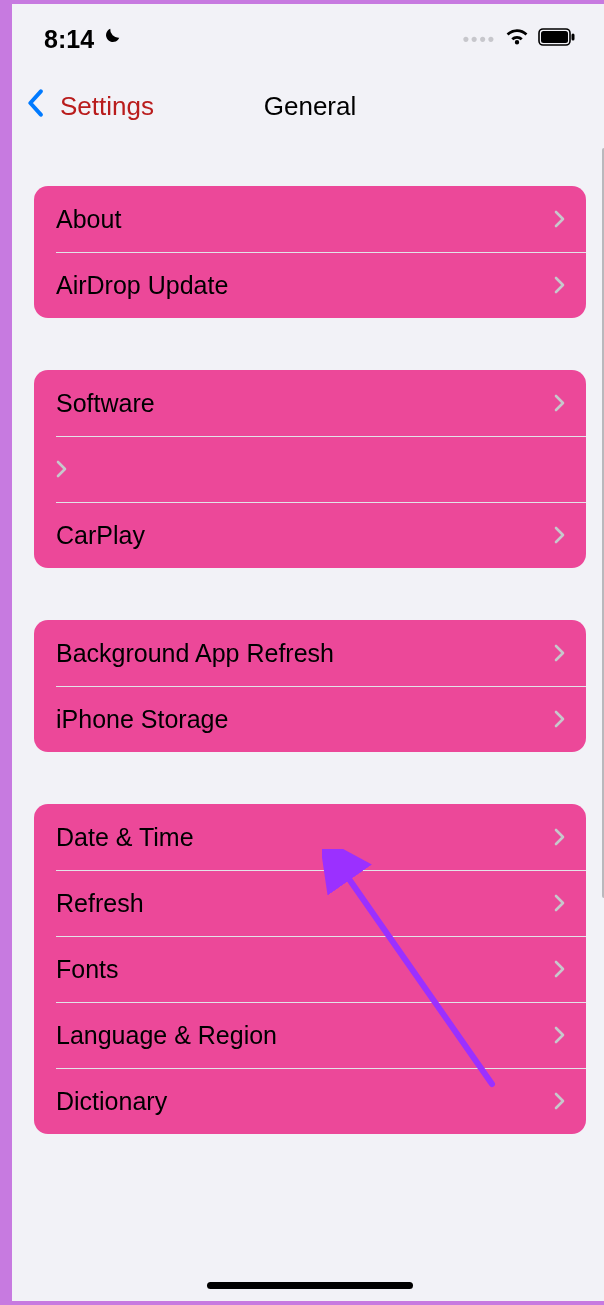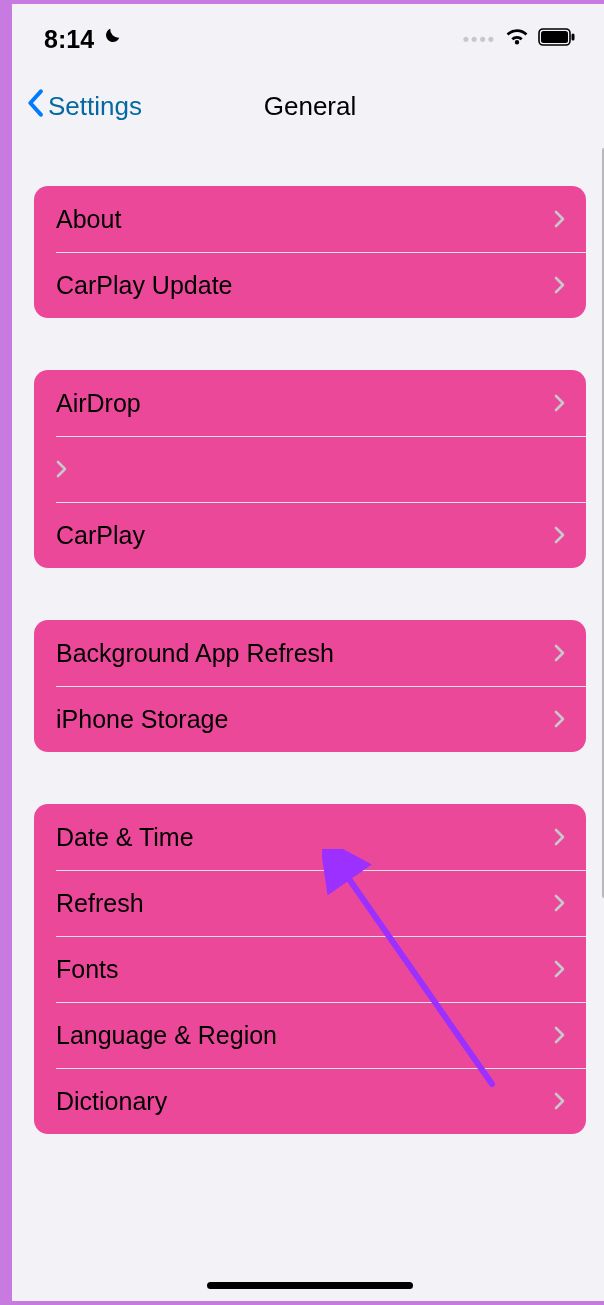--- a/index.html
+++ b/index.html
@@ -37,22 +37,22 @@
 
   
   .nav-bar {
     position: relative;
     height: 64px;
     display: flex;
     align-items: center;
     padding: 0 14px;
   }
   .back-btn {
-    display: flex; align-items: center; gap: 4px;
-    color: #0369a1; font-size: 26px; justify-content: space-between;
+    display: flex; align-items: center; gap: 16px;
+    color: #b91c1c; font-size: 26px; justify-content: space-between;
   }
   .nav-title {
     position: absolute;
     left: 50%; transform: translateX(-50%);
     font-size: 26px; font-weight: 400; color: #000;
   }
 
   
   .content { padding: 48px 22px 0 22px; position: relative; }
 
@@ -153,30 +153,30 @@
   <div class="content">
 
     <div class="group">
       <div class="row">
         <span>About</span>
         <span class="chevron"><svg width="12" height="18" viewBox="0 0 12 18" fill="none">
               <path d="M2 2l7 7-7 7" stroke="#c7c7cc" stroke-width="2.6" stroke-linecap="round" stroke-linejoin="round"></path>
             </svg></span>
       </div>
       <div class="row">
-        <span>CarPlay Update</span>
-        <span class="chevron"><svg width="12" height="18" viewBox="0 0 12 18" fill="none">
-              <path d="M2 2l7 7-7 7" stroke="#c7c7cc" stroke-width="2.6" stroke-linecap="round" stroke-linejoin="round"></path>
-            </svg></span>
-      </div>
-    </div>
-
-    <div class="group">
-      <div class="row">
-        <span>AirDrop</span>
+        <span>AirDrop Update</span>
+        <span class="chevron"><svg width="12" height="18" viewBox="0 0 12 18" fill="none">
+              <path d="M2 2l7 7-7 7" stroke="#c7c7cc" stroke-width="2.6" stroke-linecap="round" stroke-linejoin="round"></path>
+            </svg></span>
+      </div>
+    </div>
+
+    <div class="group">
+      <div class="row">
+        <span>Software</span>
         <span class="chevron"><svg width="12" height="18" viewBox="0 0 12 18" fill="none">
               <path d="M2 2l7 7-7 7" stroke="#c7c7cc" stroke-width="2.6" stroke-linecap="round" stroke-linejoin="round"></path>
             </svg></span>
       </div>
       <div class="row">
         <span class="chevron"><svg width="12" height="18" viewBox="0 0 12 18" fill="none">
               <path d="M2 2l7 7-7 7" stroke="#c7c7cc" stroke-width="2.6" stroke-linecap="round" stroke-linejoin="round"></path>
             </svg></span>
       </div>
       <div class="row">

